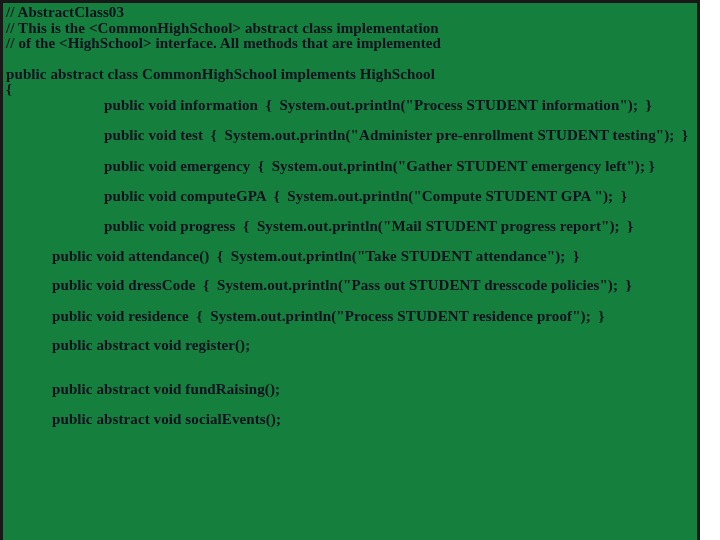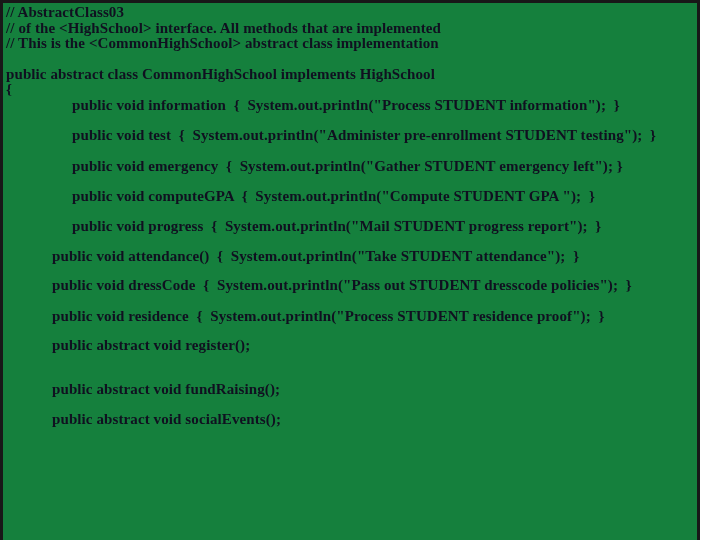--- a/index.html
+++ b/index.html
@@ -49,40 +49,40 @@
     line-height: 15.5px;
   }
   
   .gap-lg { height: 15px; }
   .gap-md { height: 15px; }
   .gap-sm { height: 14px; }
   
   .ind-deep {
     padding-left: 100px;
     text-indent: -100px;
-    margin-left: 68px;
+    margin-left: 100px;
   }
   .ind-mid {
     padding-left: 48px;
     text-indent: -76px;
     margin-left: 76px;
   }
   .flush {
     padding-left: 2px;
   }
 </style>
 </head>
 <body>
 
 <div id="slide">
   <div id="code">
 
     <div class="line comment flush">// AbstractClass03</div>
+    <div class="line comment flush">// This is the &lt;CommonHighSchool&gt; abstract class implementation</div>
     <div class="line comment flush">// of the &lt;HighSchool&gt; interface. All methods that are implemented</div>
-    <div class="line comment flush">// This is the &lt;CommonHighSchool&gt; abstract class implementation</div>
 
     <div class="gap-lg"></div>
 
     <div class="line flush">public abstract class CommonHighSchool implements HighSchool</div>
     <div class="line flush">{</div>
 
     <div class="line ind-deep">public void information  {  System.out.println("Process STUDENT information");  }</div>
 
     <div class="gap-md"></div>
 

